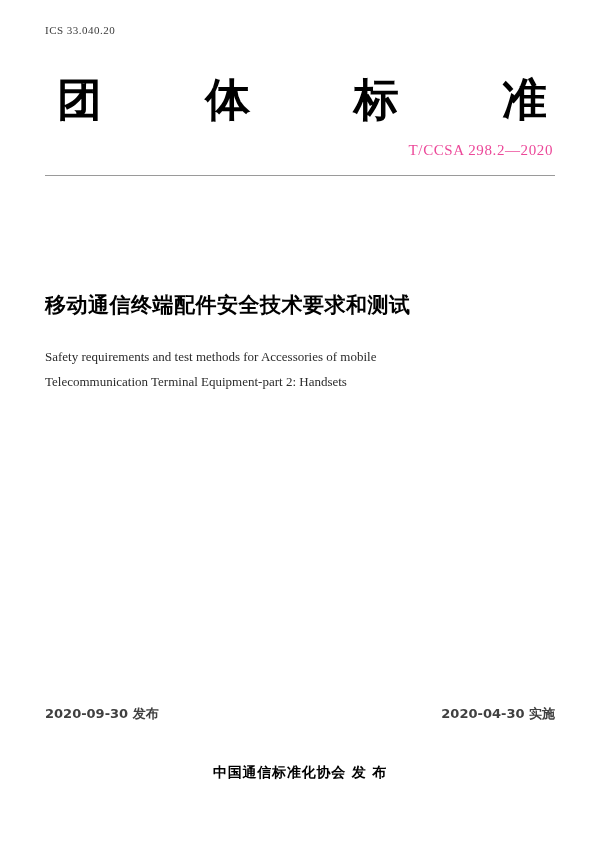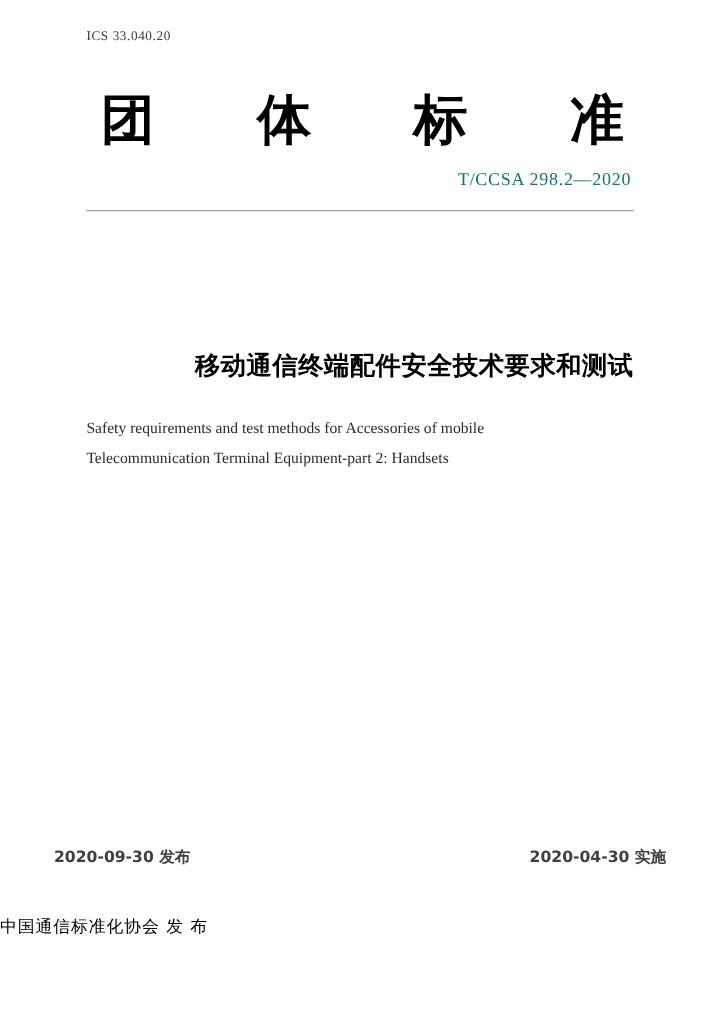--- a/index.html
+++ b/index.html
@@ -12,21 +12,21 @@
     background: #ffffff;
     font-family: "Liberation Sans", sans-serif;
     color: #1a1a1a;
     overflow: hidden;
   }
   .page {
     position: relative;
     width: 600px;
     height: 700px;
     box-sizing: border-box;
-    padding: 0 72px;
+    padding: 0 45px;
   }
 
   
   .codes {
     padding-top: 22px;
     font-family: "Liberation Serif", serif;
     font-size: 11px;
     letter-spacing: 0.5px;
     color: #3a3a3a;
     line-height: 1.55;
@@ -51,35 +51,35 @@
     line-height: 1;
   }
 
   
   .std-no {
     margin-top: 20px;
     text-align: right;
     font-family: "Liberation Serif", serif;
     font-size: 15px;
     letter-spacing: 0.6px;
-    color: #0f766e;
+    color: #ec4899;
     padding-right: 2px;
   }
 
   .rule {
     margin-top: 16px;
     border: 0;
     border-top: 1px solid #9a9a9a;
     height: 0;
   }
 
   
   .cn-title {
     margin-top: 112px;
-    text-align: right;
+    text-align: left;
     font-family: "DejaVu Sans", sans-serif;
     font-weight: bold;
     font-size: 21px;
     line-height: 1.62;
     color: #000;
     letter-spacing: 0.5px;
   }
   .cn-title .l2 {
     letter-spacing: 1.2px;
   }
@@ -104,22 +104,23 @@
     font-family: "DejaVu Sans", sans-serif;
     font-weight: bold;
     font-size: 13px;
     color: #404040;
   }
   .issuer {
     position: absolute;
     left: 0;
     right: 0;
     top: 764px;
+    text-align: center;
     font-family: "DejaVu Sans", sans-serif;
-    font-weight: normal;
+    font-weight: bold;
     font-size: 14px;
     letter-spacing: 0.8px;
     color: #000;
   }
 </style>
 </head>
 <body>
 
 <div class="page">
 

